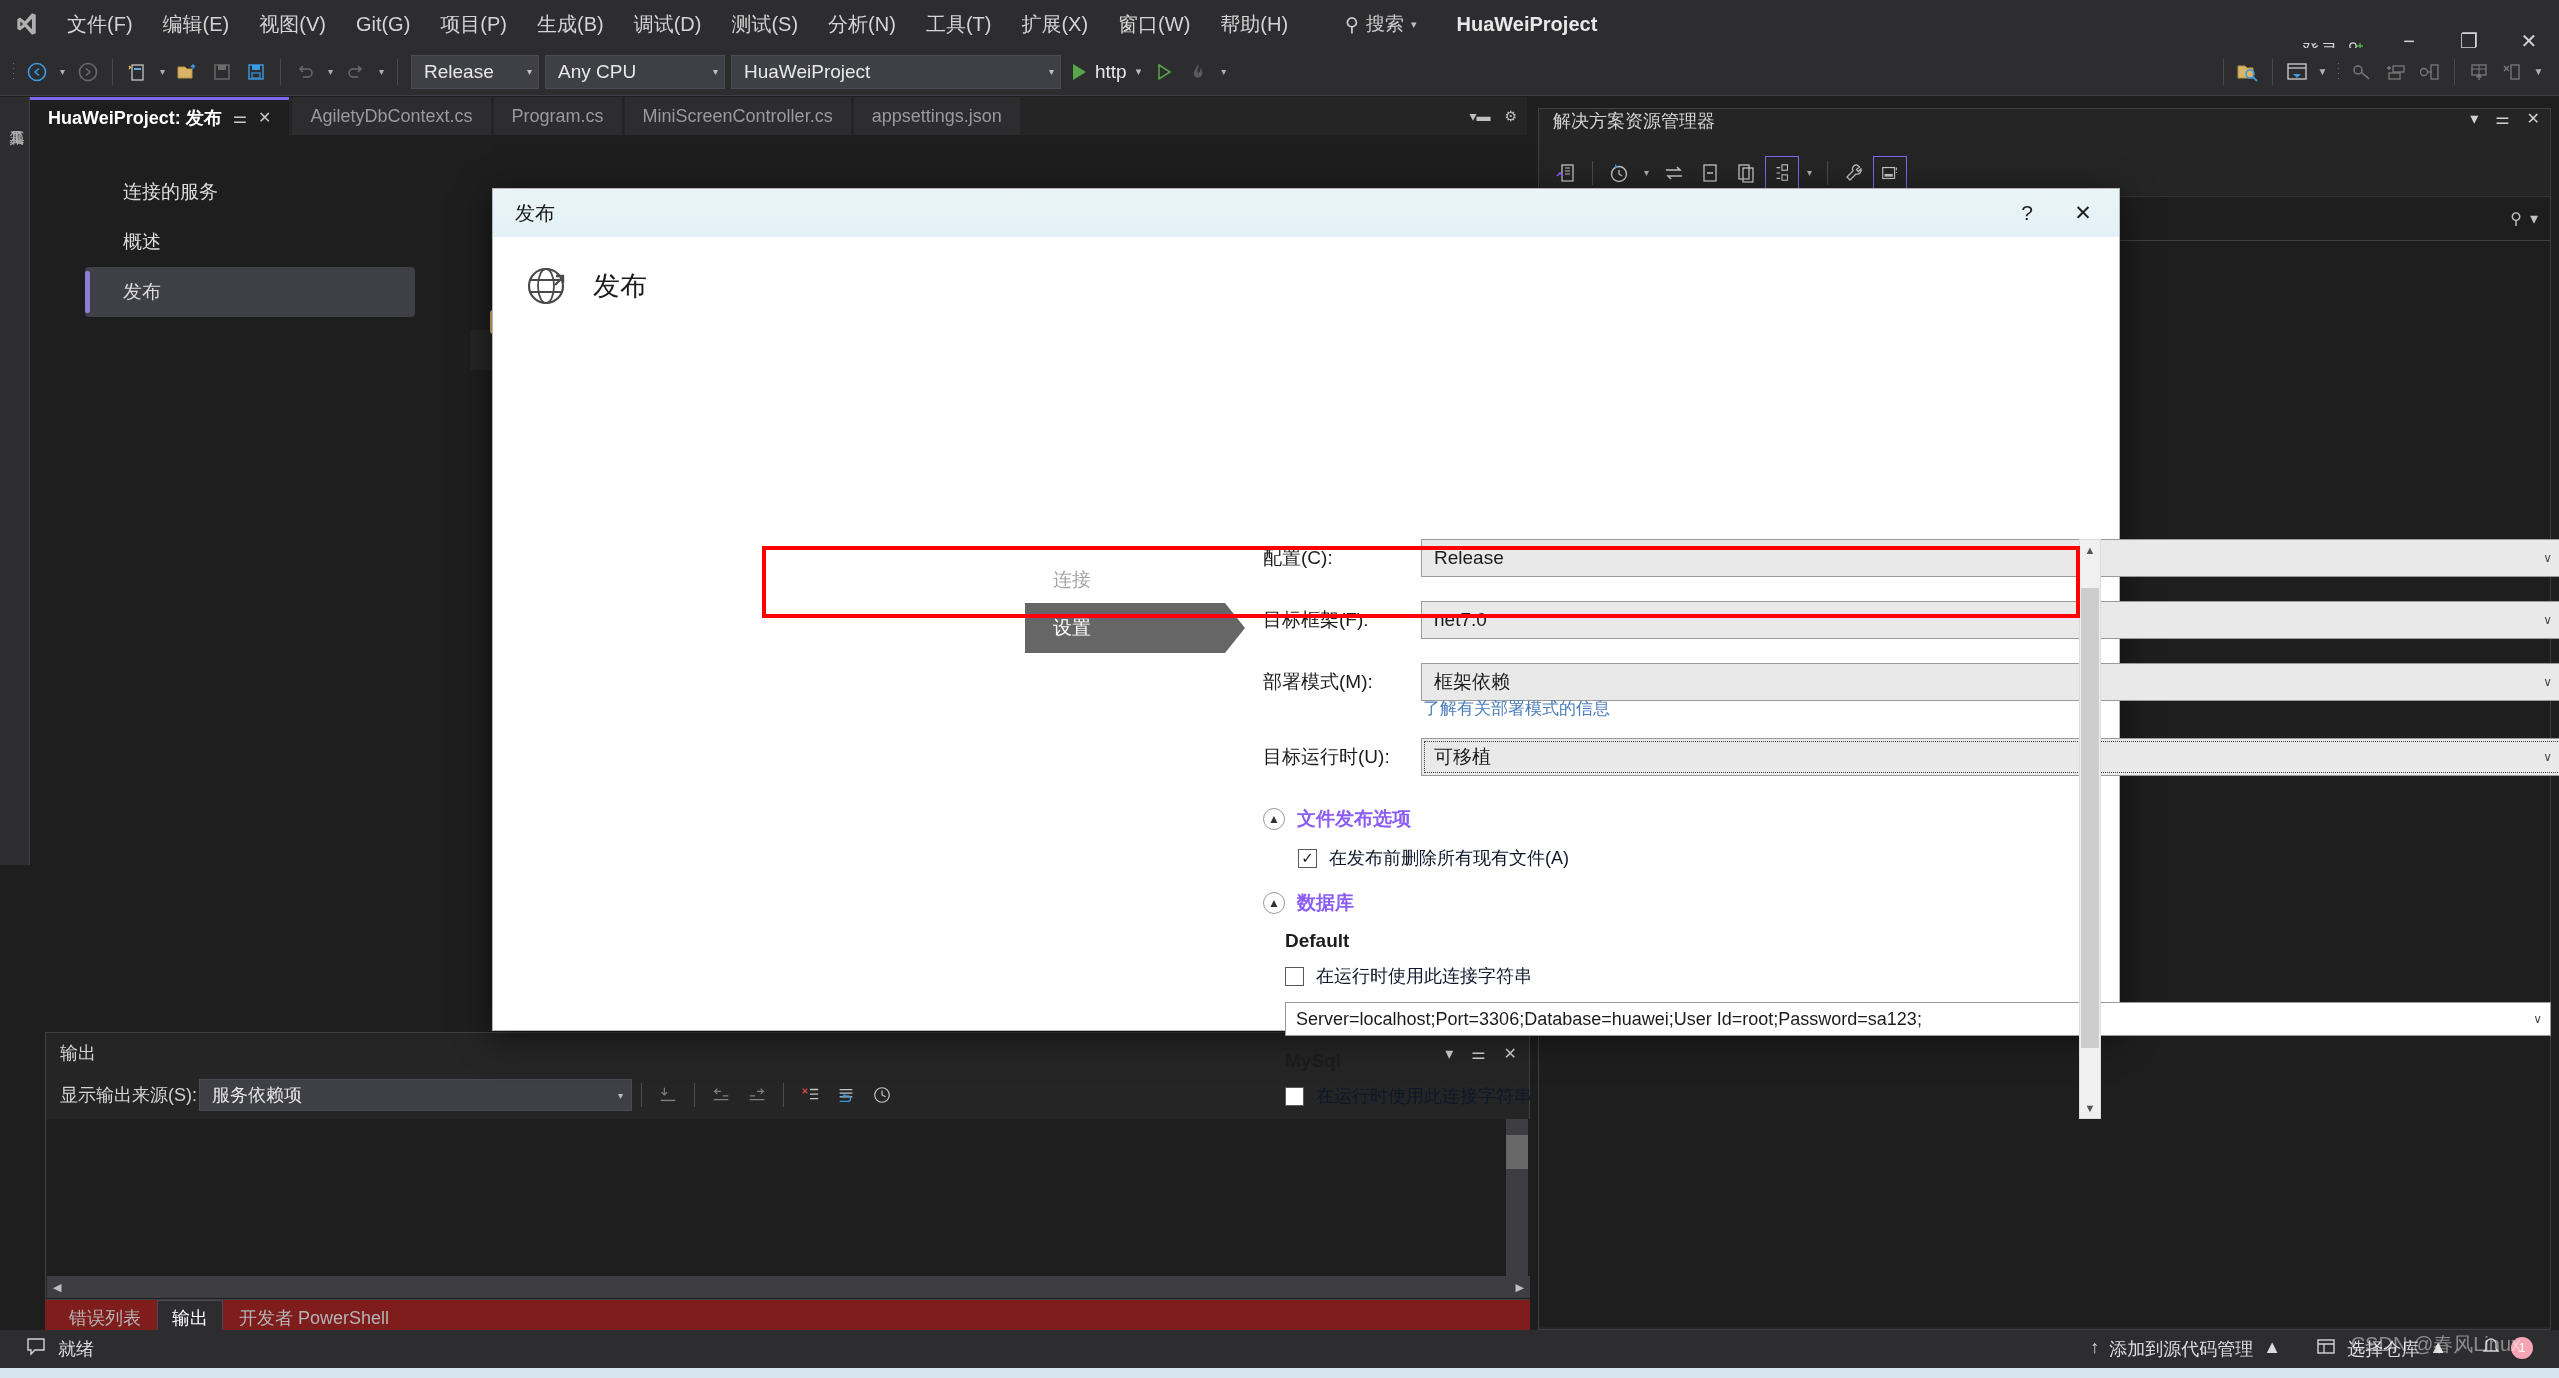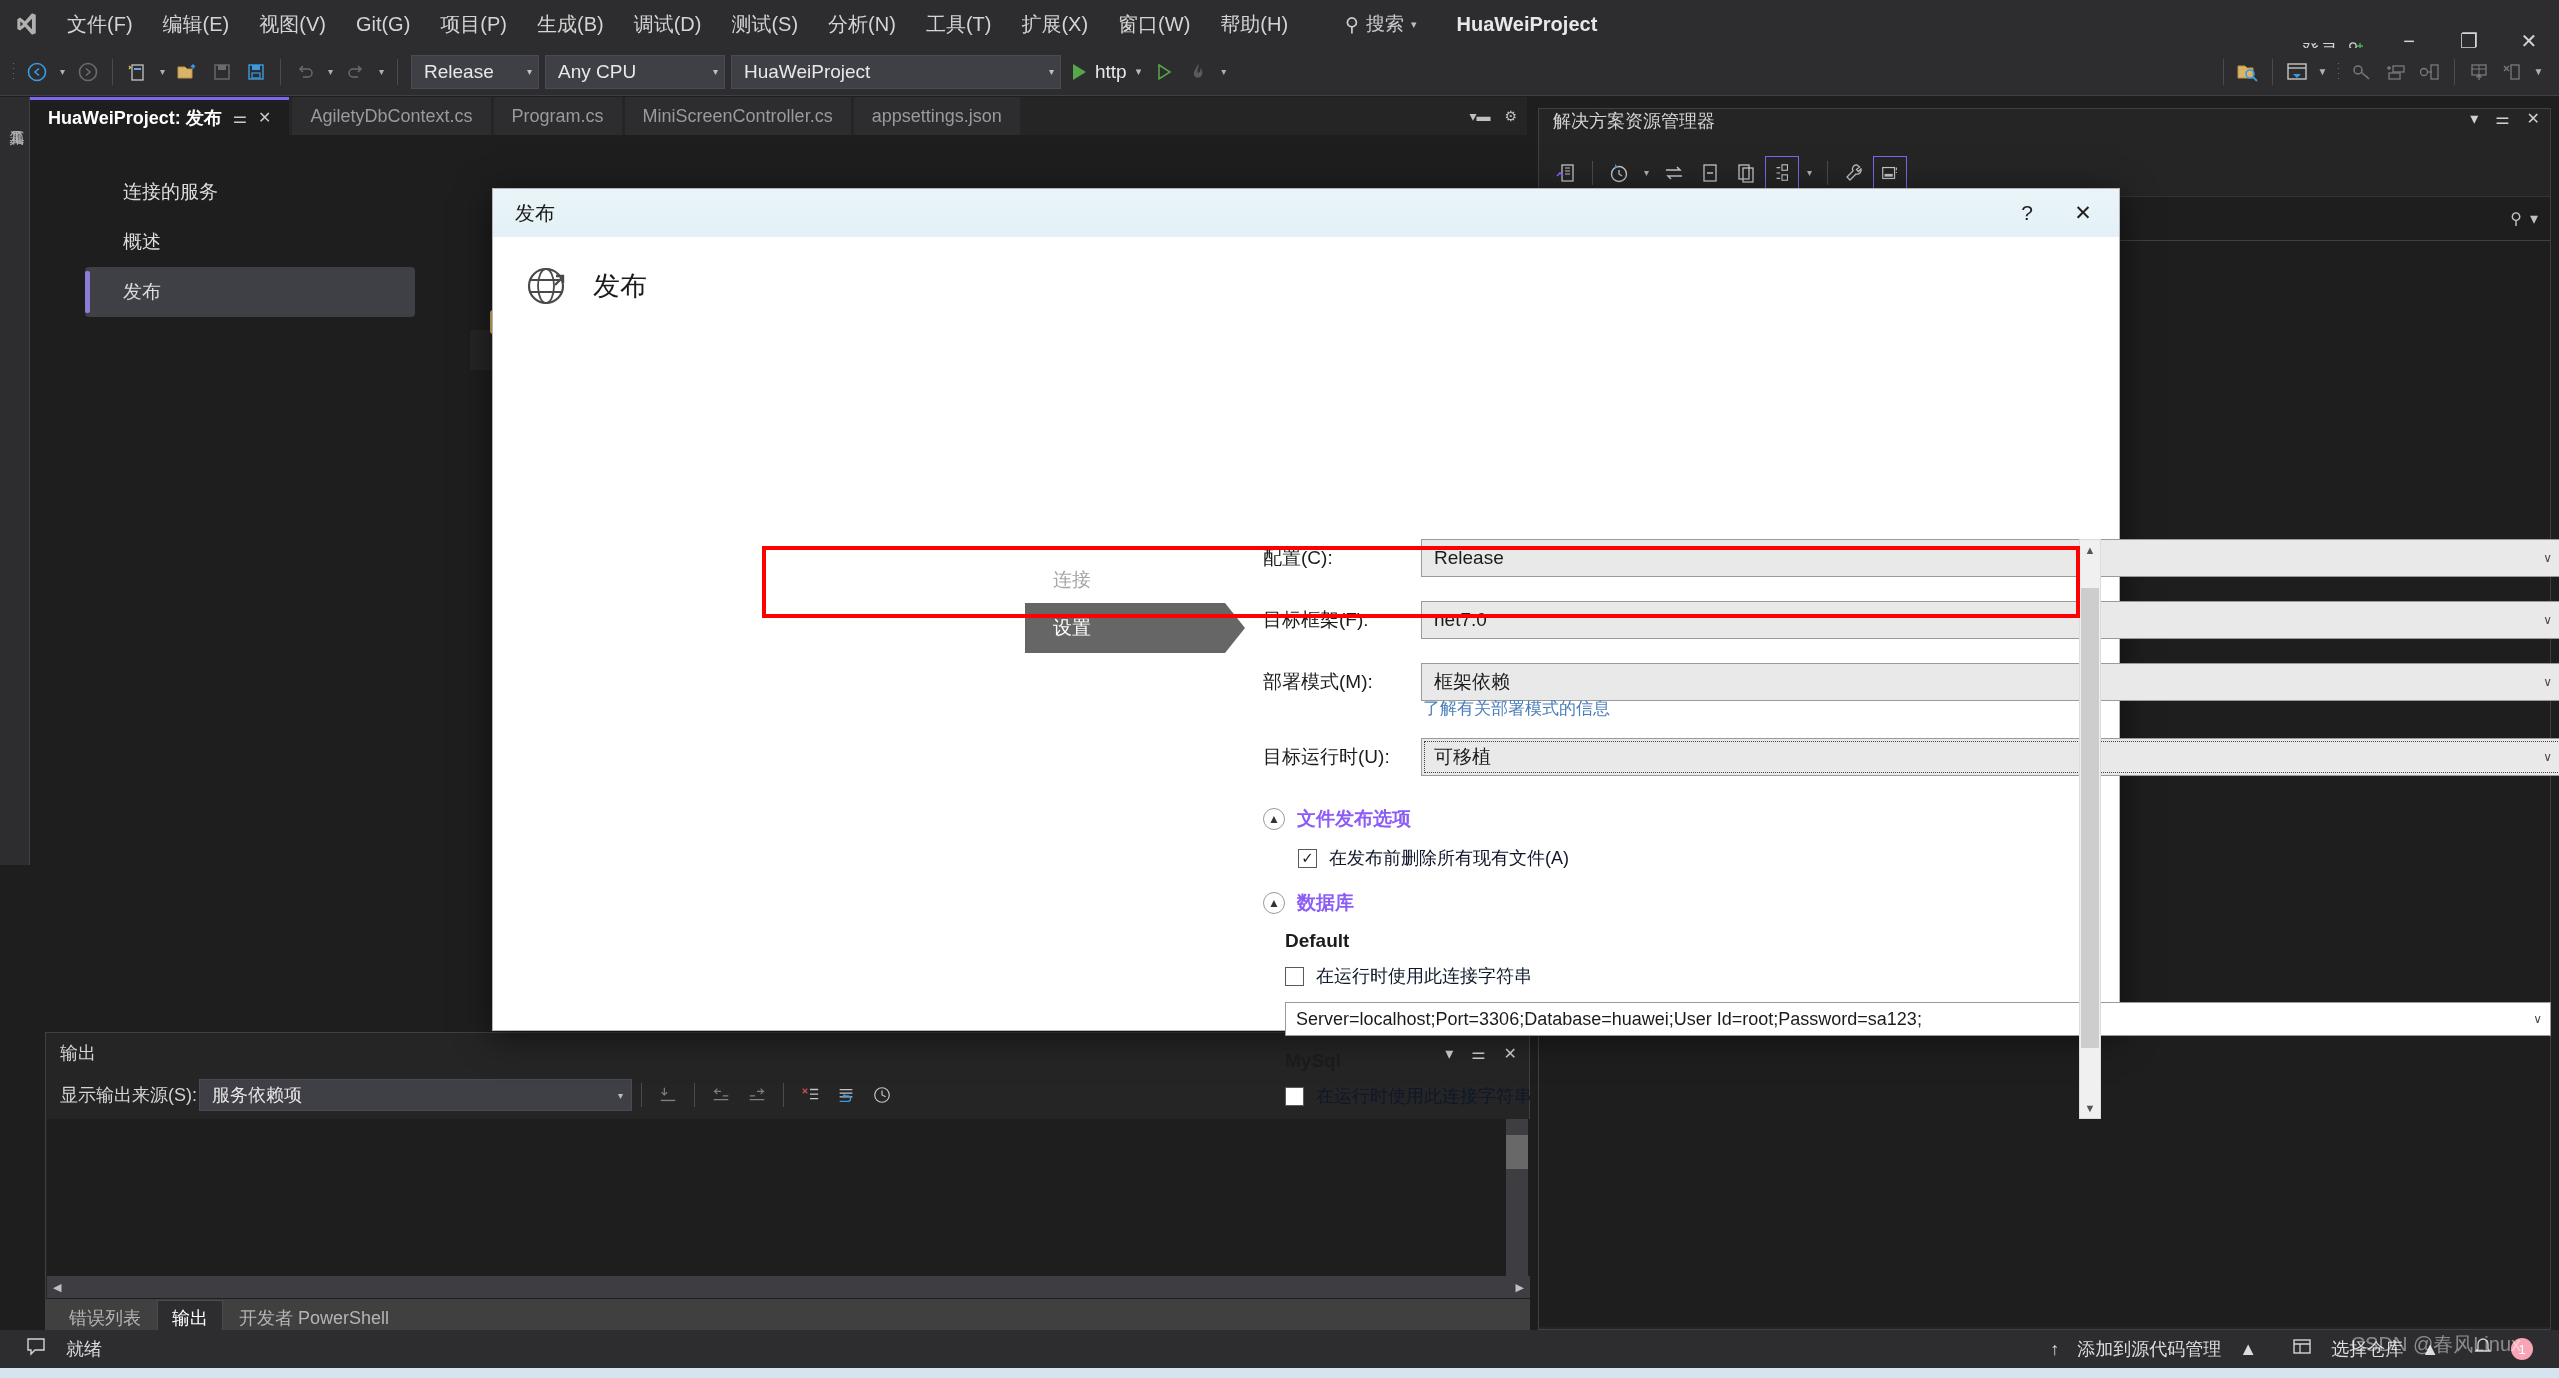--- a/index.html
+++ b/index.html
@@ -202,33 +202,33 @@
   .out-hscroll {
     position:absolute; left:1px; bottom:1px; width:1483px; height:22px; background:#3e3e42;
     display:flex; align-items:center; justify-content:space-between; color:#c0c0c0; font-size:11px;
   }
   .out-hscroll span { padding: 0 6px; }
 
   
   .bottom-tabs {
     position: absolute; left: 45px; top: 1300px; width: 1485px; height: 36px;
     display: flex; align-items: center; padding-left: 10px; gap: 2px;
-    background: #404040;
+    background: #7f1d1d;
   }
   .btab {
     color: #b4b4b4; font-size: 18px; padding: 5px 14px; white-space: nowrap;
   }
   .btab.active { color: #ffffff; border: 1px solid #4a4a52; background:#2d2d30; }
   .statusbar {
     position: absolute; left: 0; bottom: 10px; width: 2559px; height: 38px;
     background: #2d2d30; display: flex; align-items: center; padding: 0 14px;
     color: #dcdcdc; font-size: 18px;
   }
   .statusbar .right { margin-left: auto; display:flex; align-items:center; gap: 10px; }
-  .sb-item { display:flex; align-items:center; gap:18px; padding: 0 12px; white-space: nowrap; }
+  .sb-item { display:flex; align-items:flex-start; gap:10px; padding: 0 12px; white-space: nowrap; }
   .taskbar-strip {
     position: absolute; left: 0; bottom: 0; width: 2559px; height: 10px; background: #d6e4f0;
   }
   .csdn-wm {
     position: absolute; right: 38px; bottom: 20px; color: rgba(255,255,255,0.45);
     font-size: 20px; white-space: nowrap; pointer-events:none;
   }
   .notif-bubble {
     width: 22px; height: 22px; border-radius: 50%; background: #f7a4b4; color: #fff;
     font-size: 13px; display:flex; align-items:center; justify-content:center;

